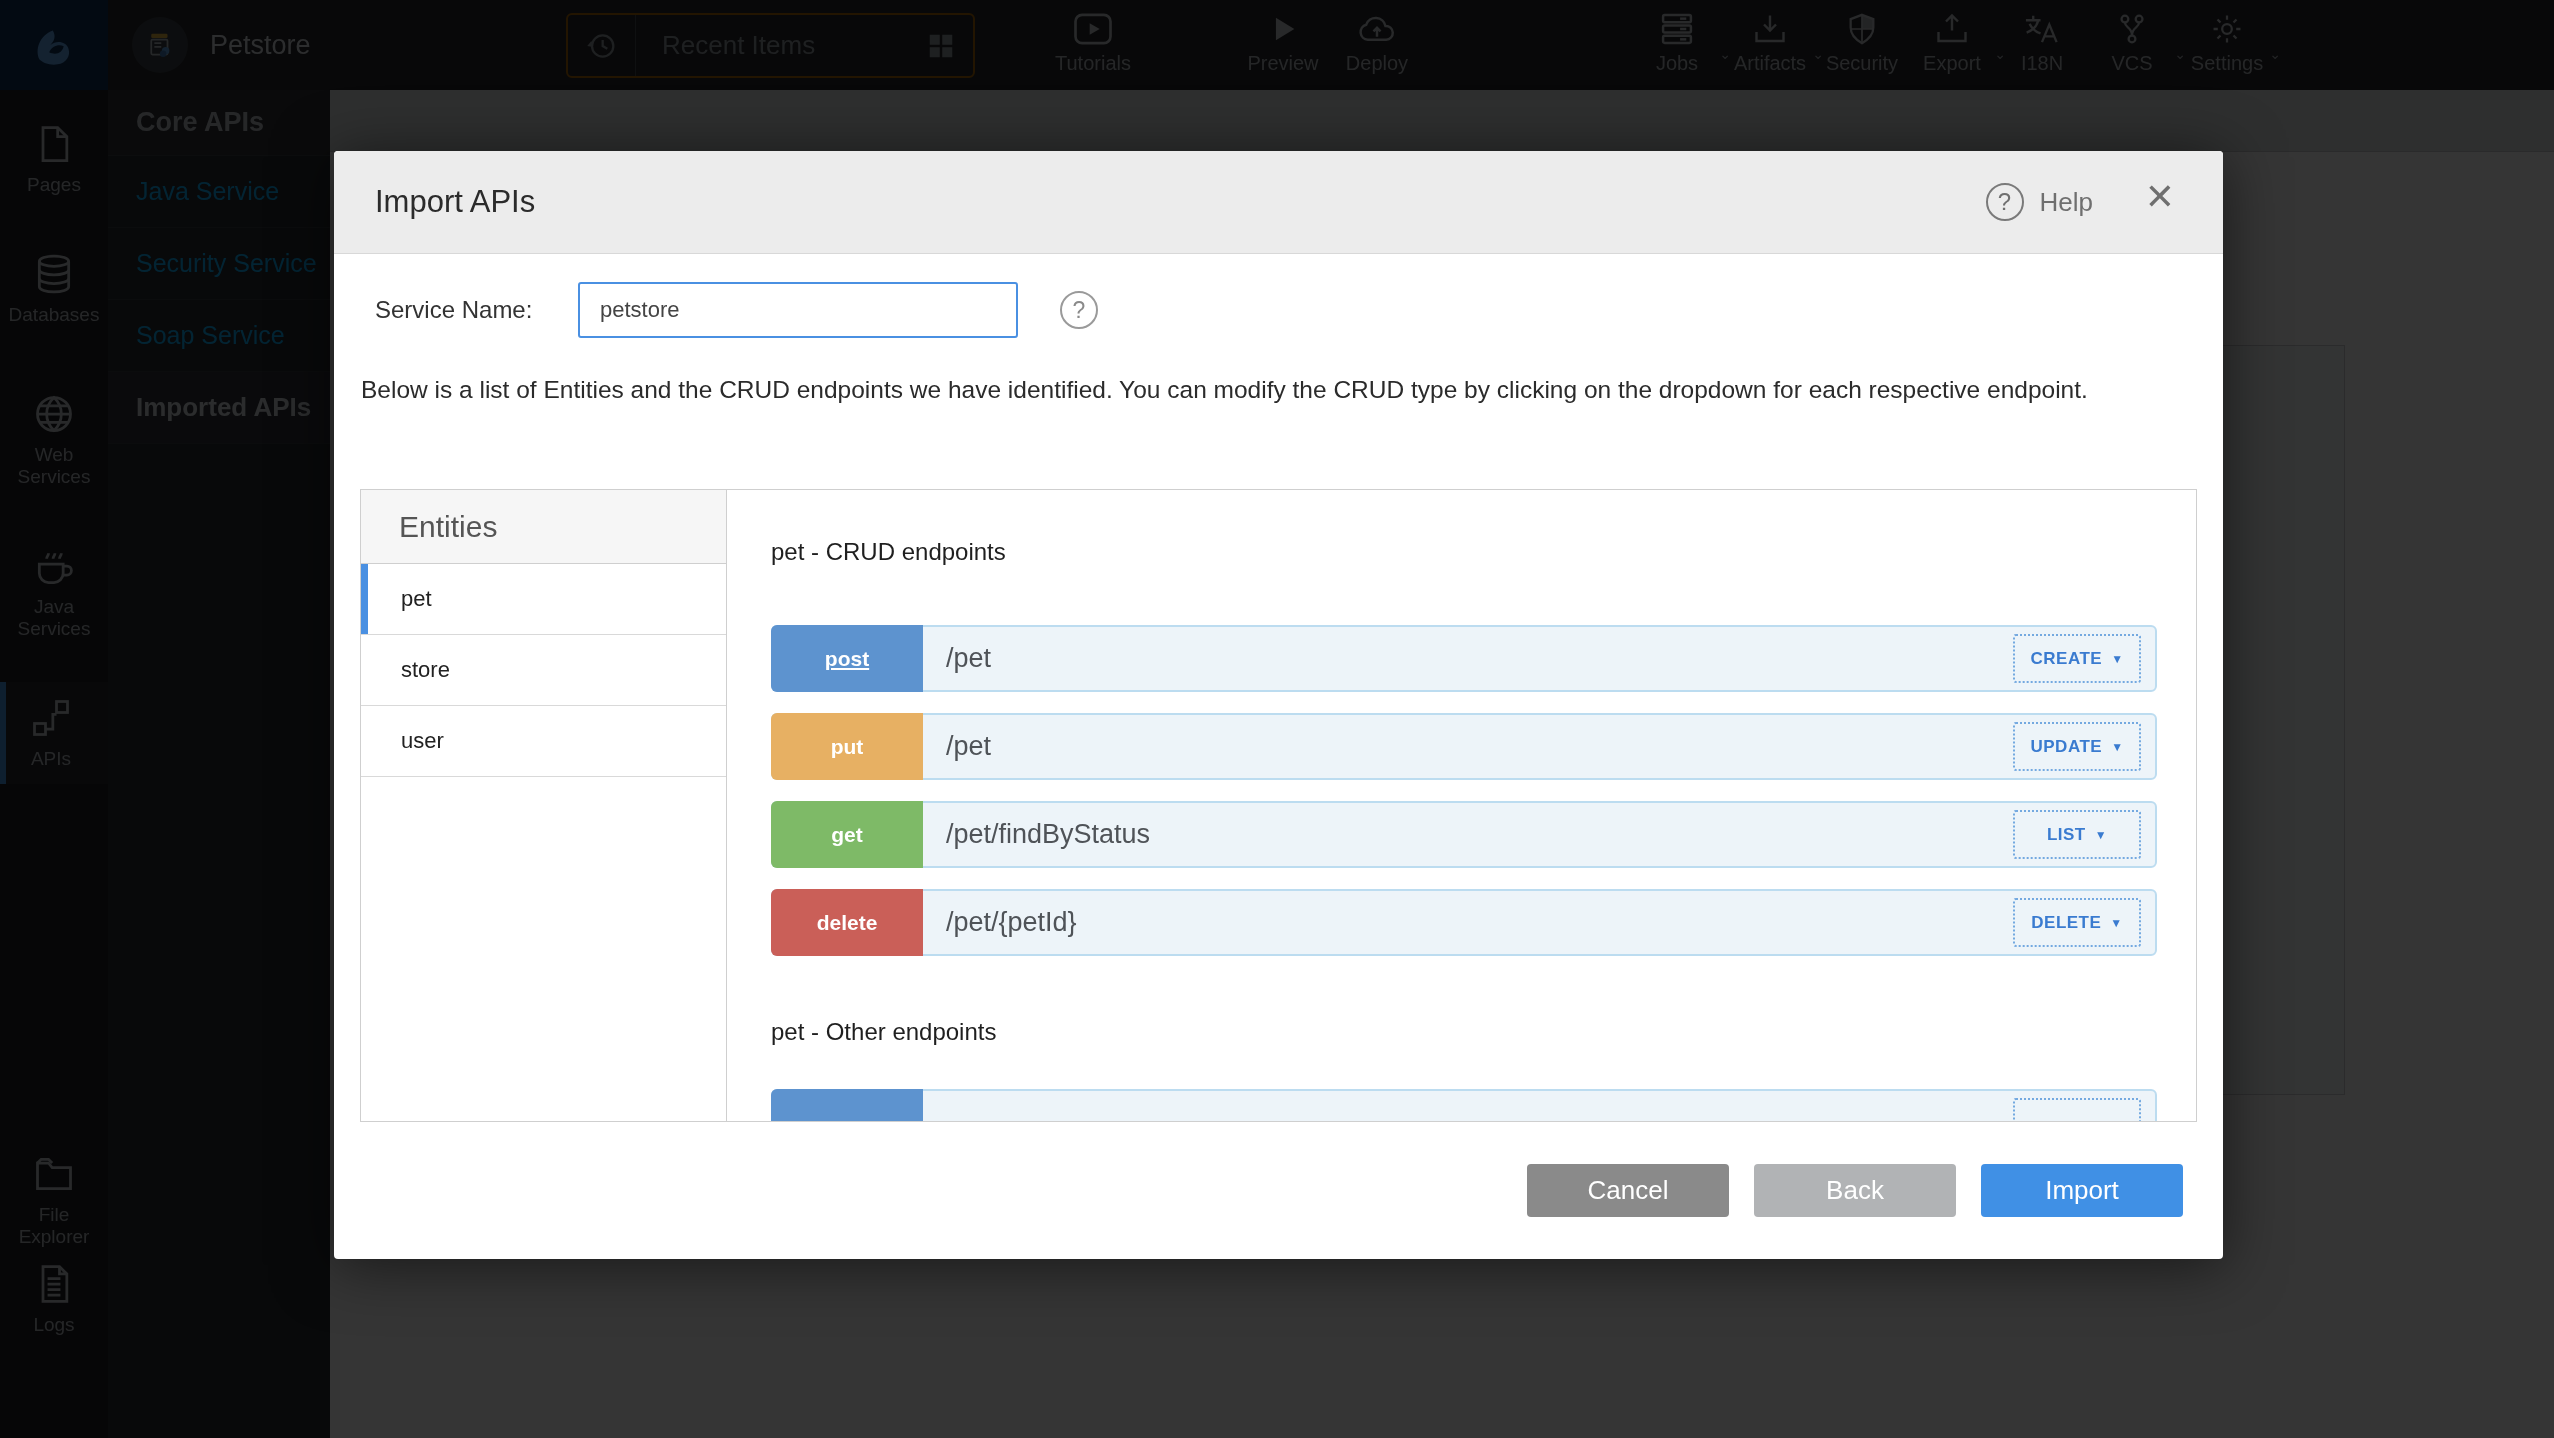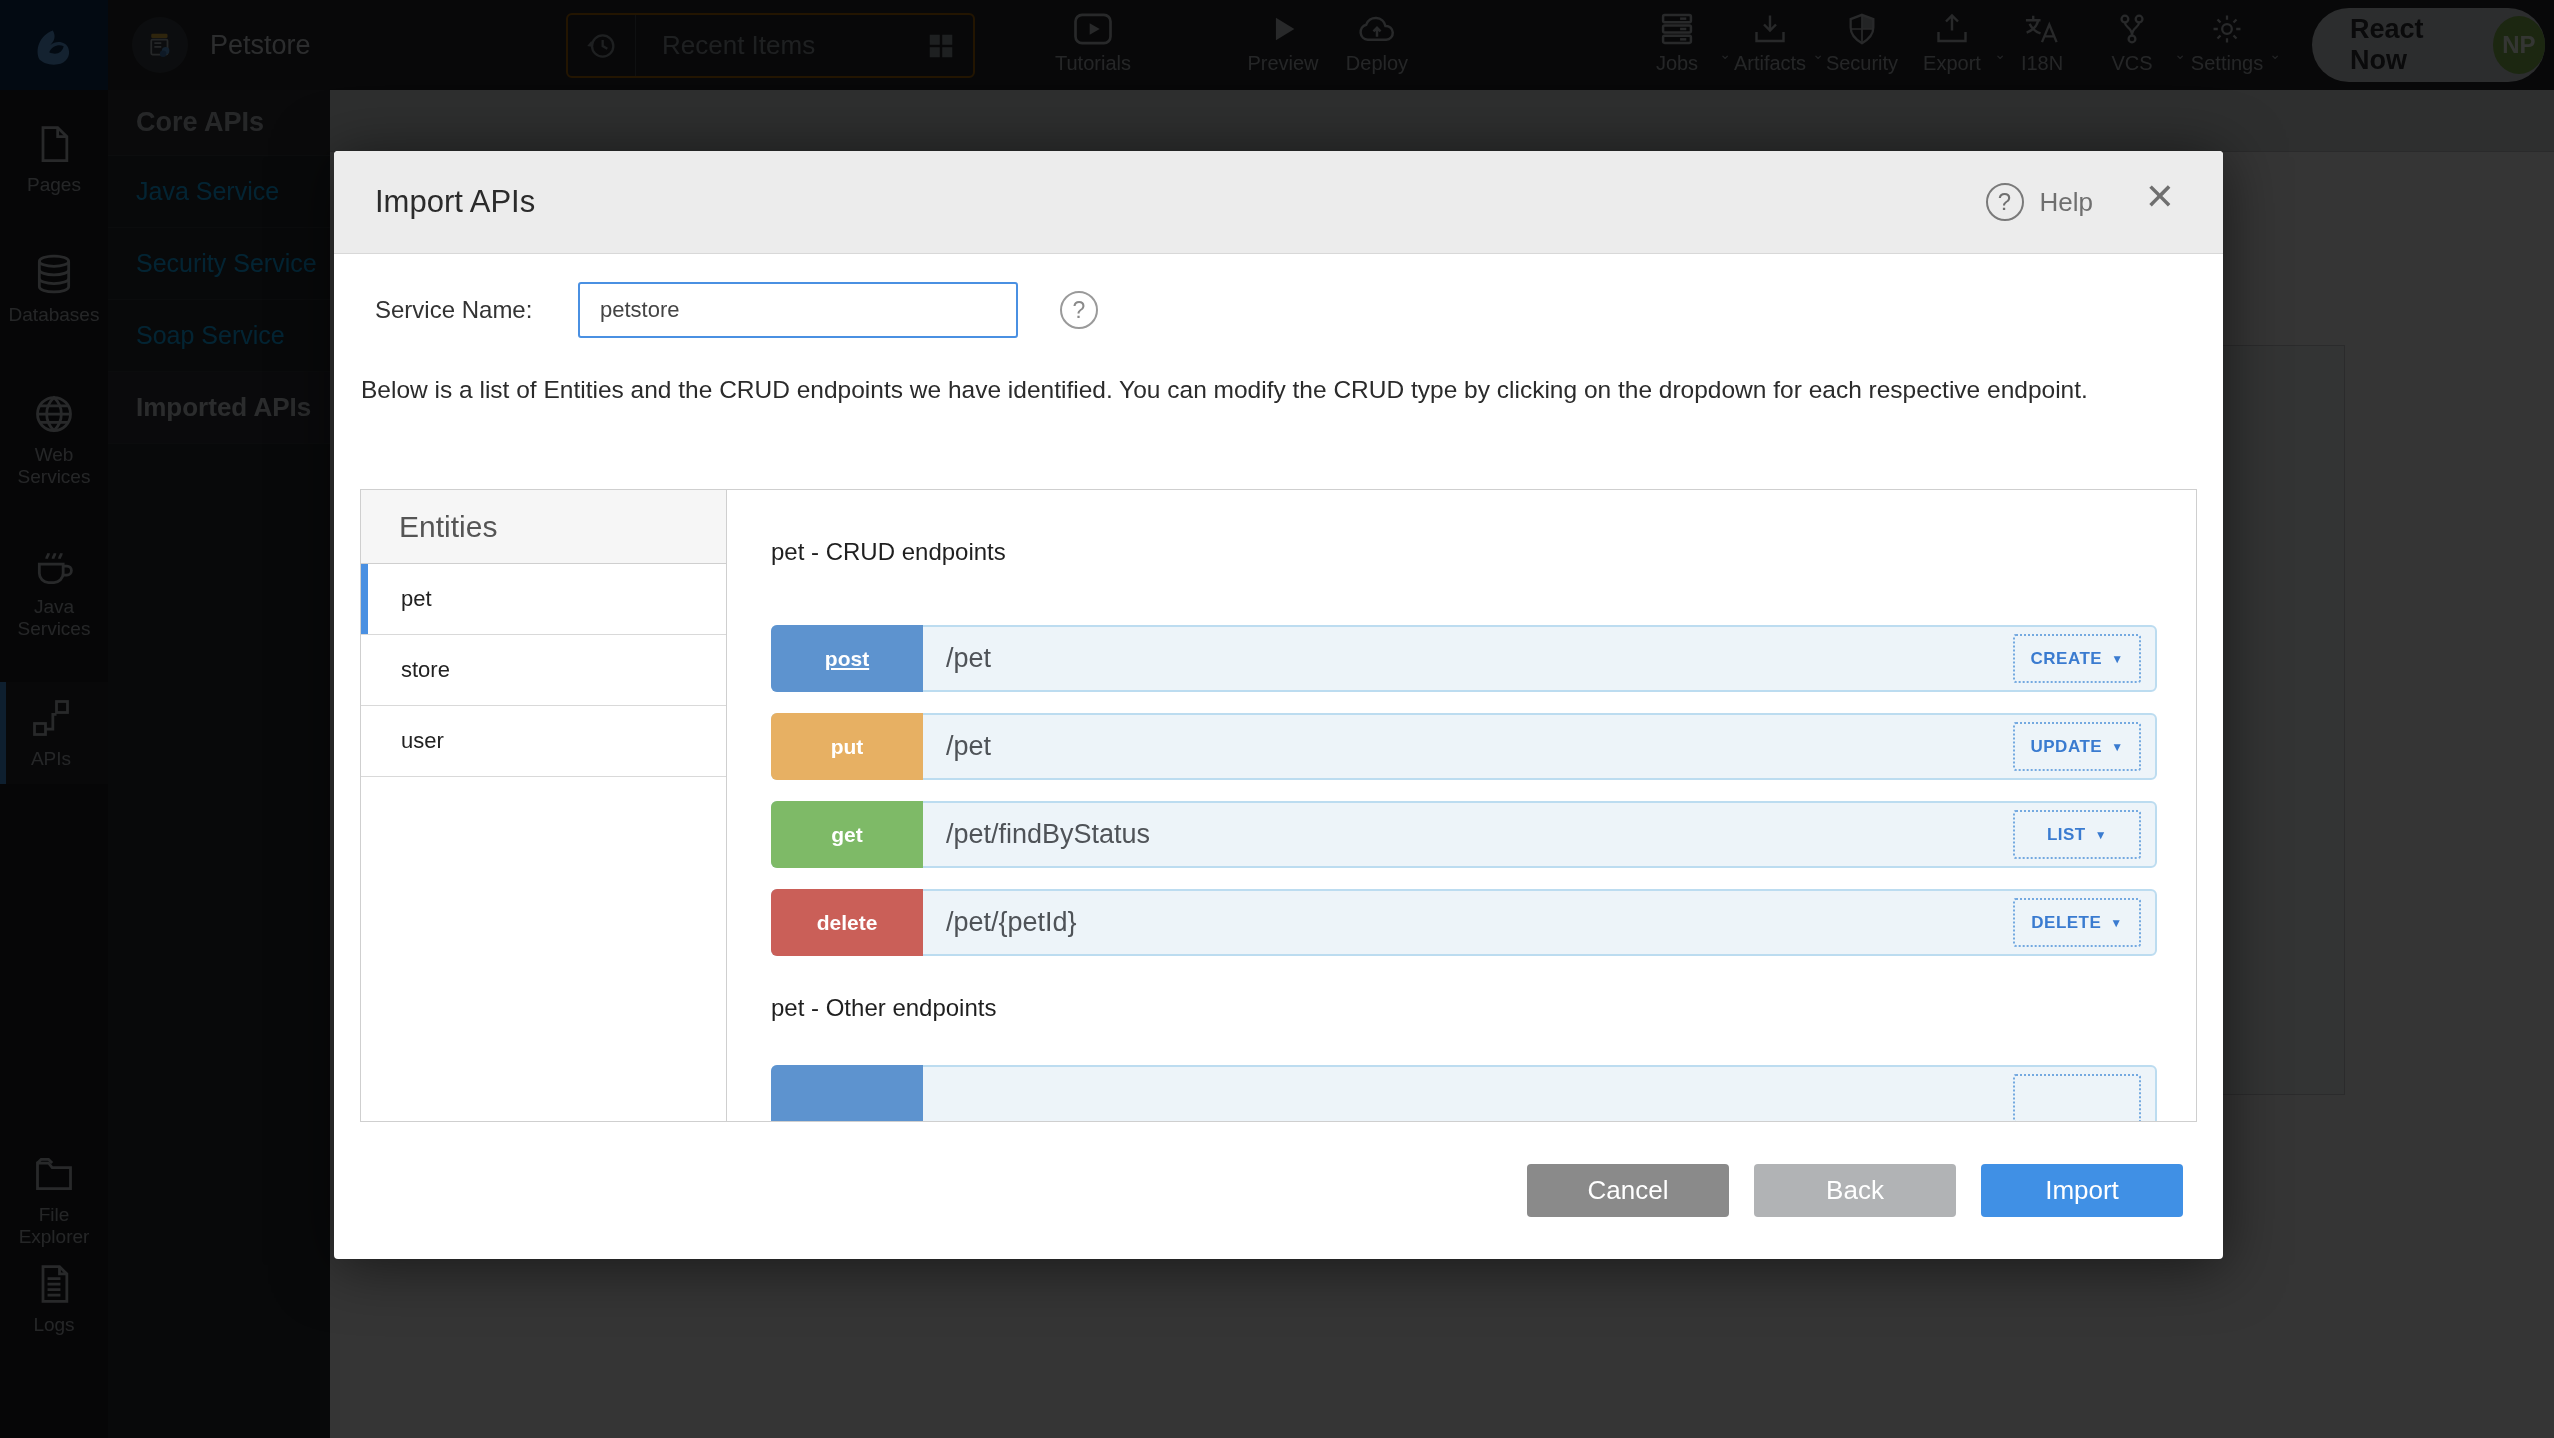--- a/index.html
+++ b/index.html
@@ -62,21 +62,21 @@
 
   .content-box { position:absolute; left:26px; top:338px; width:1837px; height:633px; border:1px solid #cfcfcf; display:flex; overflow:hidden; background:#fff; }
   .ent-col { width:366px; border-right:1px solid #cfcfcf; flex-shrink:0; }
   .ent-header { height:74px; background:#f6f6f6; border-bottom:1px solid #cfcfcf; display:flex; align-items:center; padding-left:38px; font-size:30px; color:#555; }
   .ent-item { height:71px; border-bottom:1px solid #d9d9d9; display:flex; align-items:center; padding-left:40px; font-size:22px; color:#222; cursor:pointer; position:relative; background:#fff; }
   .ent-item.selected::before { content:""; position:absolute; left:0; top:0; bottom:0; width:7px; background:#4a90e2; }
 
   .ep-col { flex:1; padding:48px 39px 0 44px; overflow:hidden; }
   .ep-heading { font-size:24px; color:#1f1f1f; height:30px; }
   .ep-heading.h1 { margin-bottom:57px; }
-  .ep-heading.h2 { margin-top:38px; margin-bottom:41px; }
+  .ep-heading.h2 { margin-top:62px; margin-bottom:41px; }
   .ep-row { position:relative; height:67px; background:#edf4f9; border:2px solid #bcdcf0; border-radius:6px; margin-bottom:21px; }
   .ep-badge { position:absolute; left:-2px; top:-2px; bottom:-2px; width:152px; border-radius:6px 0 0 6px; display:flex; align-items:center; justify-content:center; color:#fff; font-size:21px; font-weight:bold; }
   .ep-path { position:absolute; left:173px; top:0; bottom:0; display:flex; align-items:center; font-size:27px; color:#4f5358; }
   .ep-chip { position:absolute; right:14px; top:7px; height:49px; min-width:128px; border:2px dotted #74a9e0; border-radius:3px; display:flex; align-items:center; justify-content:center; gap:9px; color:#3a7bd0; font-size:17px; font-weight:bold; letter-spacing:0.5px; cursor:pointer; background:transparent; }
   .ep-chip .caret { font-size:12px; }
 
   .m-footer { position:absolute; left:0; bottom:0; width:100%; height:137px; display:flex; align-items:center; justify-content:flex-end; gap:25px; padding-right:40px; }
   .btn { height:53px; width:202px; border:none; border-radius:4px; color:#fff; font-size:26px; font-family:"Liberation Sans",sans-serif; cursor:pointer; }
   .btn-cancel { background:#8a8a8a; }
   .btn-back { background:#b1b3b5; }
@@ -227,24 +227,20 @@
       <span>
           <svg width="36" height="34" viewBox="0 0 24 24" fill="none" stroke="currentColor" stroke-width="1.6">
             <circle cx="12" cy="12" r="3.4"></circle>
             <path d="M12 2.5v3M12 18.5v3M2.5 12h3M18.5 12h3M5.3 5.3l2.1 2.1M16.6 16.6l2.1 2.1M18.7 5.3l-2.1 2.1M7.4 16.6l-2.1 2.1"></path>
           </svg>
         </span>
       <span class="lbl">Settings</span>
       <span class="tb-caret">⌄</span>
     </div>
 
-    <div class="pill">
-      <span class="pill-label">React Now</span>
-      <span class="avatar">NP</span>
-    </div>
   </div>
 
   <div class="iconbar">
     <div class="ib-item" style="top:18px;">
       <span>
           <svg width="44" height="44" viewBox="0 0 24 24" fill="none" stroke="currentColor" stroke-width="1.5">
             <path d="M6 3h8l5 5v13H6z"></path>
             <path d="M14 3v5h5"></path>
           </svg>
         </span>

